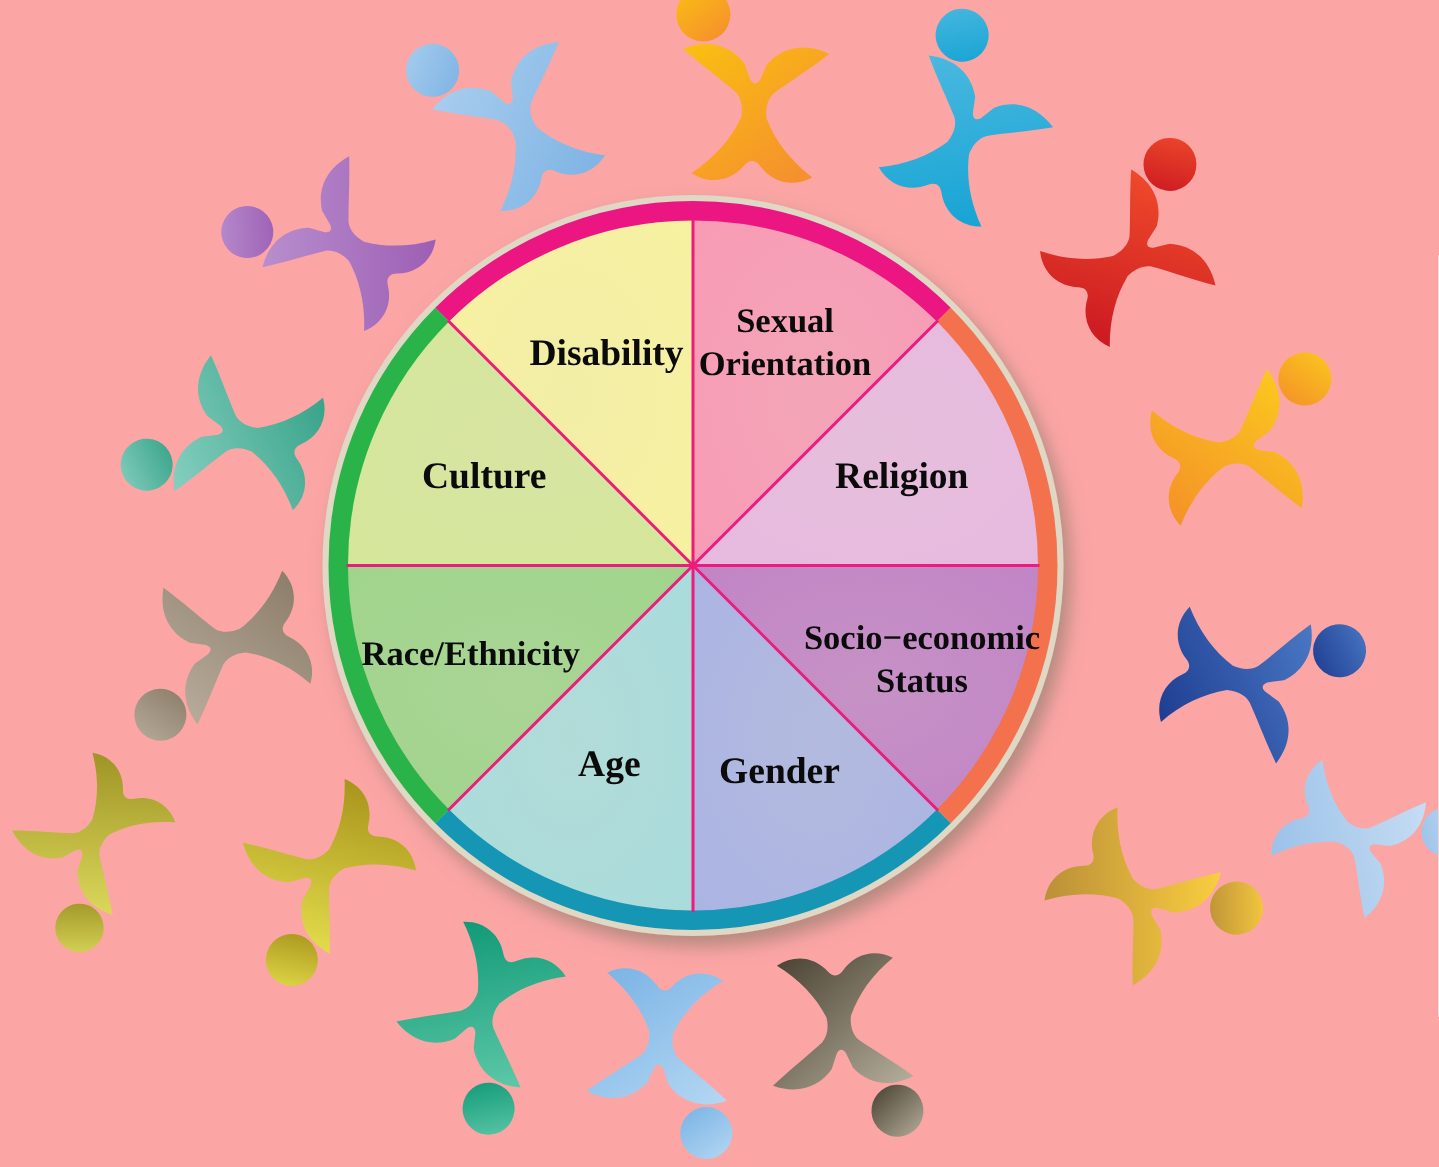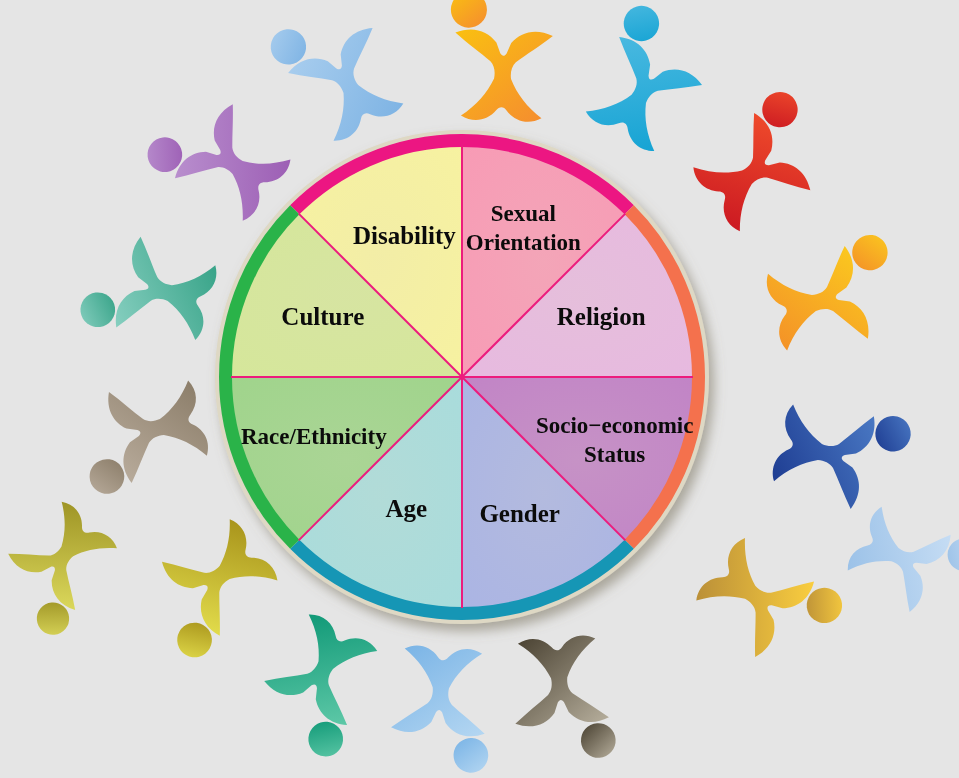--- a/index.html
+++ b/index.html
@@ -8,21 +8,21 @@
     padding: 0;
     background: #ffffff;
   }
   body {
     font-family: "Liberation Serif", "DejaVu Serif", serif;
   }
   #canvas {
     position: relative;
     width: 959px;
     height: 778px;
-    background: #e5e5e5;
+    background: #fca5a5;
     overflow: hidden;
   }
   #figure-layer, #wheel-layer {
     position: absolute;
     left: 0;
     top: 0;
     width: 959px;
     height: 778px;
   }
   #wheel-layer { pointer-events: none; }

